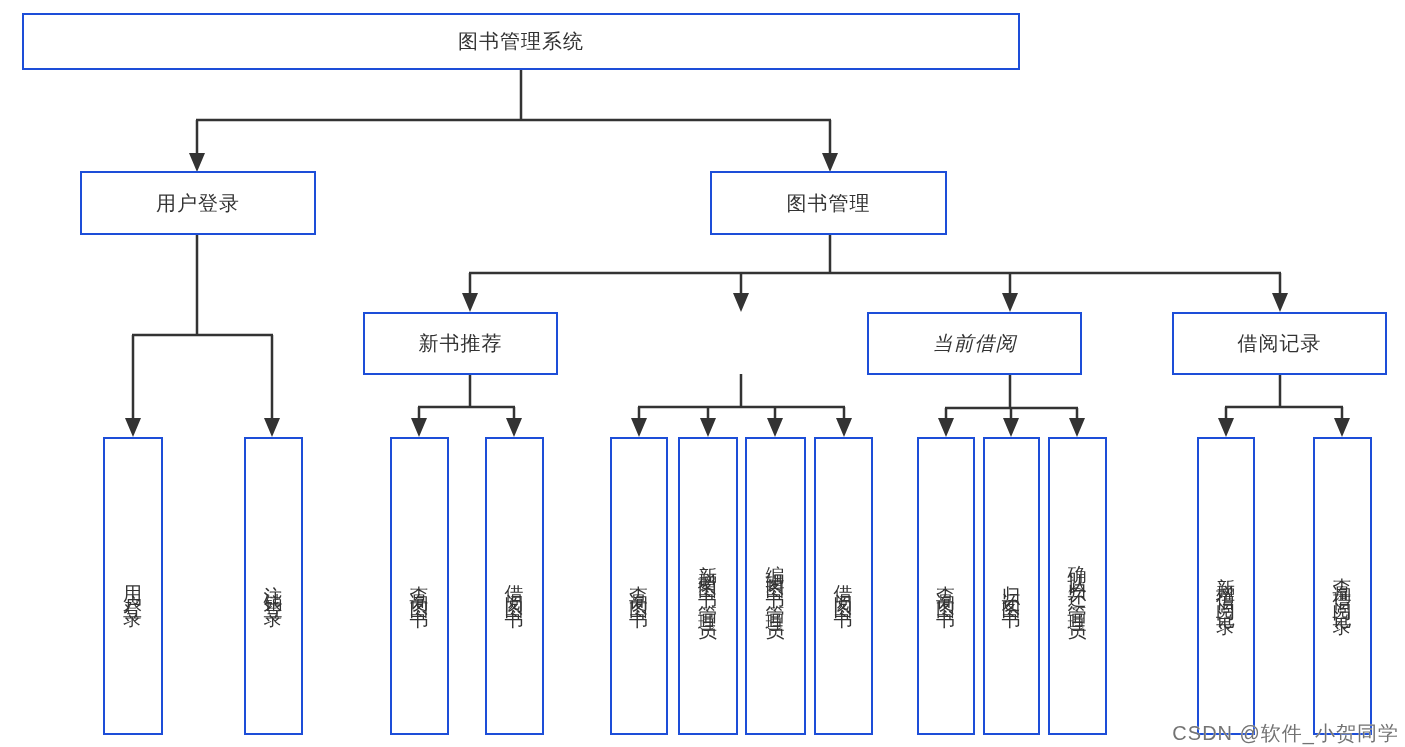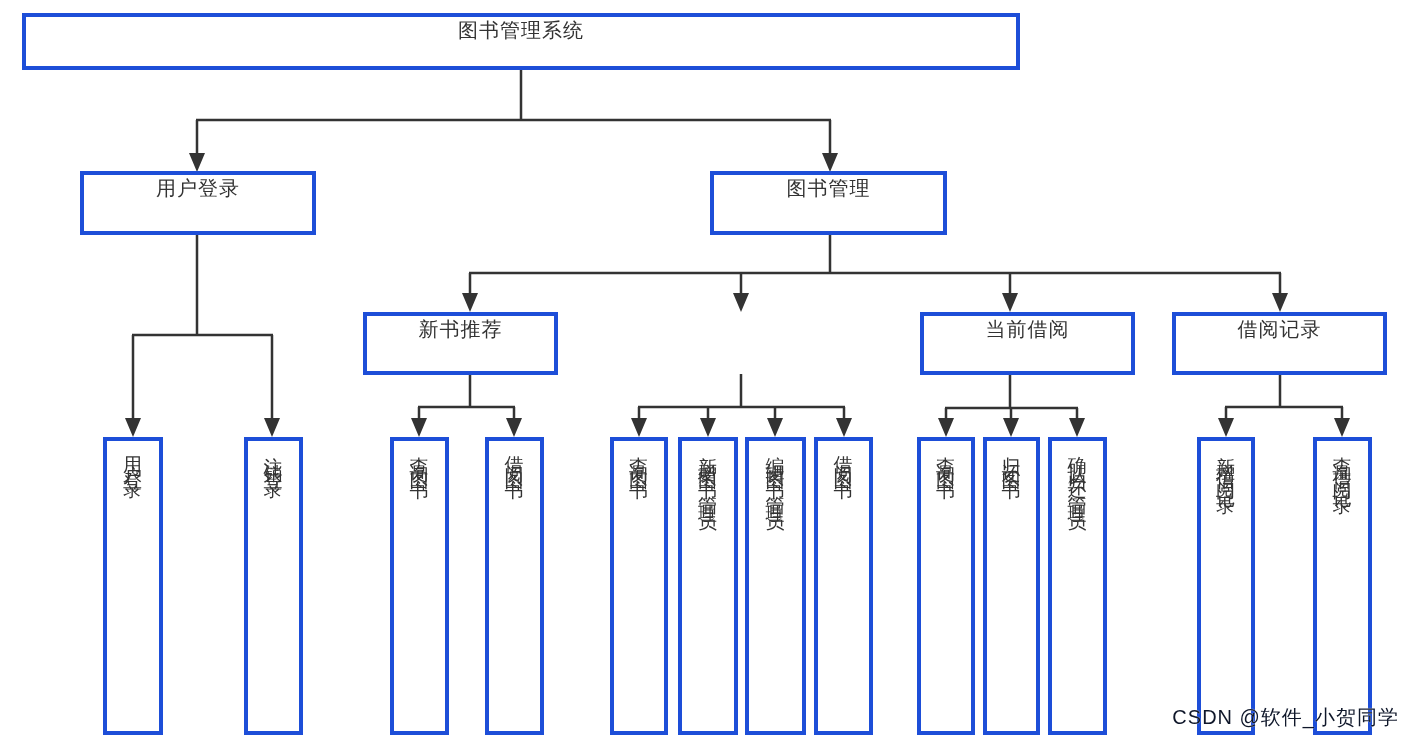--- a/index.html
+++ b/index.html
@@ -20,36 +20,37 @@
     left: 0;
     top: 0;
     width: 1405px;
     height: 747px;
     pointer-events: none;
   }
   .node {
     position: absolute;
     box-sizing: border-box;
     background: #ffffff;
-    border: 4px solid #1d4ed8;
+    border: 2px solid #1d4ed8;
     display: flex;
+    align-items: center;
     justify-content: center;
     color: #333333;
   }
   .node-h {
     font-size: 20px;
     letter-spacing: 1px;
   }
   .root-node    { left: 22px;  top: 13px;  width: 998px; height: 57px; }
   .lv2-a        { left: 80px;  top: 171px; width: 236px; height: 64px; }
   .lv2-b        { left: 710px; top: 171px; width: 237px; height: 64px; }
   .lv3          { top: 312px; height: 63px; }
   .lv3-a        { left: 363px;  width: 195px; }
   .lv3-b        { left: 634px;  width: 214px; }
-  .lv3-c        { left: 920px;  width: 215px; }
+  .lv3-c        { left: 867px;  width: 215px; font-style: italic; }
   .lv3-d        { left: 1172px; width: 215px; }
   .leaf {
     top: 437px;
     height: 298px;
     width: 59px;
   }
   .leaf .vtext {
     writing-mode: vertical-rl;
     text-orientation: mixed;
     font-size: 19px;
@@ -67,23 +68,23 @@
   .leaf-7  { left: 745px;  width: 61px; }
   .leaf-8  { left: 814px;  width: 59px; }
   .leaf-9  { left: 917px;  width: 58px; }
   .leaf-10 { left: 983px;  width: 57px; }
   .leaf-11 { left: 1048px; width: 59px; }
   .leaf-12 { left: 1197px; width: 58px; }
   .leaf-13 { left: 1313px; width: 59px; }
   .watermark {
     position: absolute;
     right: 6px;
-    bottom: 16px;
+    bottom: 0;
     font-size: 20px;
-    color: #0f172a;
+    color: #737373;
     letter-spacing: 1px;
     text-shadow: 0 0 1px #ffffff;
   }
 </style>
 </head>
 <body>
 
 <div class="canvas">
 
   <svg class="connectors" viewBox="0 0 1405 747" xmlns="http://www.w3.org/2000/svg">

